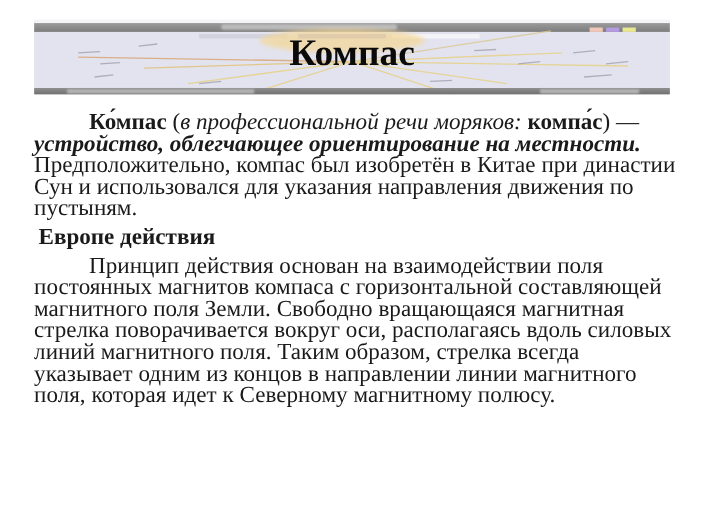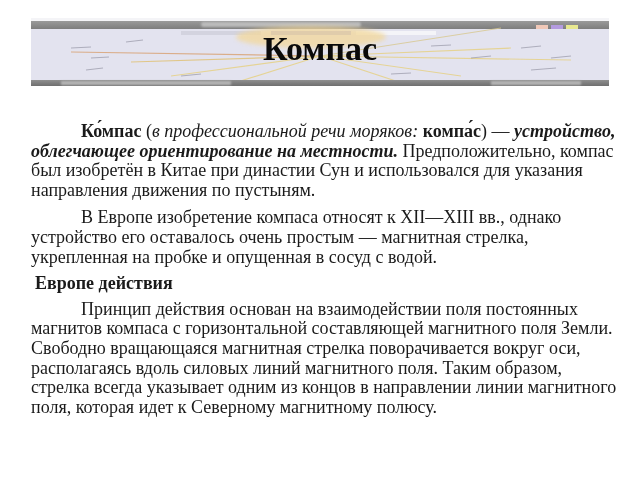--- a/index.html
+++ b/index.html
@@ -17,21 +17,21 @@
   .banner .tab { position:absolute; top:0; height:4px; }
   .banner .sun { position:absolute; left:205px; top:8px; width:150px; height:22px; border-radius:50%;
             background:#f3d89a; opacity:.75; filter:blur(2px); }
   .banner .rays { position:absolute; left:0; top:0; width:100%; height:100%; }
   .banner .bottombar { position:absolute; left:0; bottom:0; width:100%; height:6px;
             background:linear-gradient(#8f8f8f,#6f6f6f); }
   .banner .bottombar .seg { position:absolute; top:1px; height:4px; background:#b5b5b5; filter:blur(1px); }
   .banner .title { position:absolute; left:0; right:0; top:12px; text-align:center;
             font-family:"Liberation Serif", serif; font-weight:bold; font-size:34px; color:#0a0a0a;
             letter-spacing:0px; }
-  .content { position:absolute; left:31px; top:101px; width:590px; font-size:18px; line-height:19.6px;margin-top:21px; }
+  .content { position:absolute; left:31px; top:101px; width:590px; font-size:21px; line-height:19.6px; }
   .para { margin:0; text-indent:50px; }
   .para + .para { margin-top:8px; }
   .heading { margin:7px 0 6px 0; font-weight:bold; text-indent:4px; }
   .b { font-weight:bold; }
   .i { font-style:italic; }
   .bi { font-weight:bold; font-style:italic; }
 </style>
 </head>
 <body>
 
@@ -77,16 +77,15 @@
   </svg>
   <div class="bottombar">
     <div class="seg" style="left:30px;width:170px;"></div>
     <div class="seg" style="left:460px;width:90px;"></div>
   </div>
   <div class="title">Компас</div>
 </div>
 
 <div class="content">
   <p class="para"><span class="b">Ко́мпас</span><span> (</span><span class="i">в профессиональной речи моряков:</span><span> </span><span class="b">компа́с</span><span>) — </span><span class="bi">устройство, облегчающее ориентирование на местности.</span><span> Предположительно, компас был изобретён в Китае при династии Сун и использовался для указания направления движения по пустыням.</span></p>
-  <p class="para">В Европе изобретение компаса относят к XII—XIII вв., однако устройство его оставалось очень простым — магнитная стрелка, укрепленная на пробке и опущенная в сосуд с водой.</p>
   <div class="heading">Европе действия</div>
   <p class="para">Принцип действия основан на взаимодействии поля постоянных магнитов компаса с горизонтальной составляющей магнитного поля Земли. Свободно вращающаяся магнитная стрелка поворачивается вокруг оси, располагаясь вдоль силовых линий магнитного поля. Таким образом, стрелка всегда указывает одним из концов в направлении линии магнитного поля, которая идет к Северному магнитному полюсу.</p>
 </div>
 
 </body></html>

